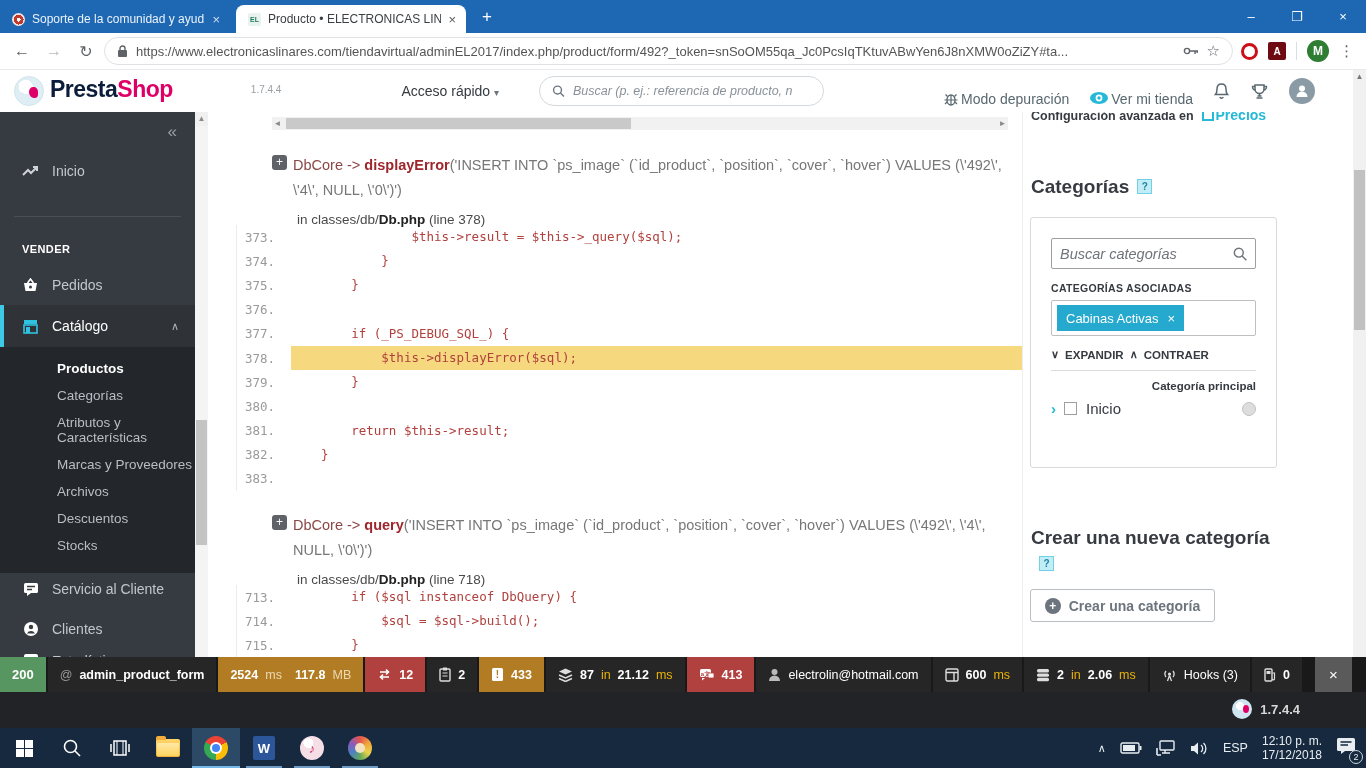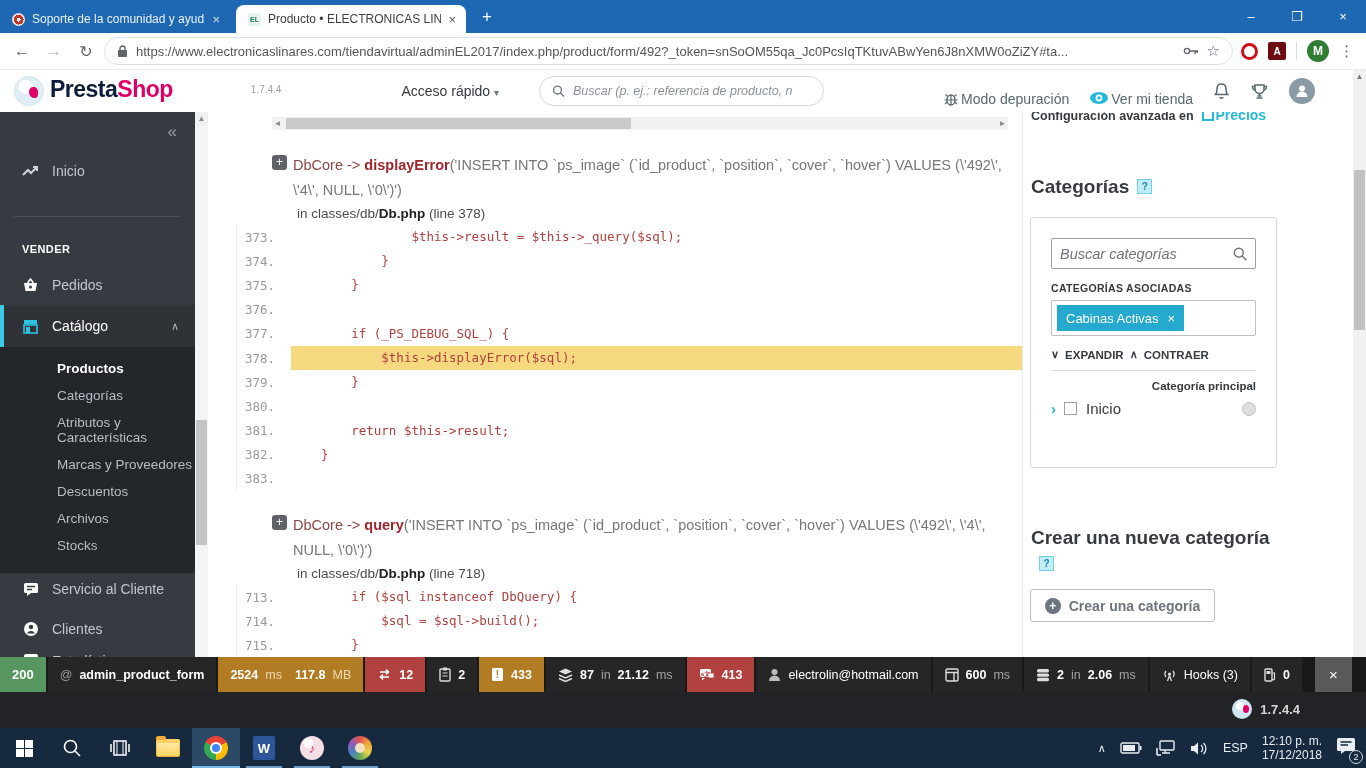--- a/index.html
+++ b/index.html
@@ -78,21 +78,21 @@
   #hscroll .la,#hscroll .ra { position:absolute; top:0; width:11px; height:13px; font-size:8px; color:#8a8a8a; text-align:center; line-height:13px; }
   #hscroll .la { left:0; } #hscroll .ra { right:0; }
   #hscroll .thumb { position:absolute; left:14px; top:1px; width:345px; height:11px; background:#c9c9c9; }
 
   .trace { position:absolute; left:64px; width:755px; }
   .trace1 { top:41px; } .trace2 { top:401px; }
   .plus-ico { position:absolute; left:0; top:2px; width:15px; height:15px; background:#5f6367; border-radius:3px; color:#fff; font-size:12px; line-height:15px; text-align:center; }
   .trace-head { margin-left:21px; font-size:14.5px; line-height:25px; color:#777; width:715px; }
   .t-cls { color:#8c4646; } .t-arrow { color:#8c4646; }
   .t-method { color:#a0262d; font-weight:bold; }
-  .t-loc { margin-left:25px; font-size:13.5px; color:#4a4a4a; margin-top:3px; }
+  .t-loc { margin-left:25px; font-size:13.5px; color:#4a4a4a; margin-top:9px; }
   .t-loc b { color:#222; }
 
   .codeblock { position:absolute; left:28px; width:800px; border-left:1px solid #ececec; padding-left:8px; }
   .code1 { top:113px; } .code2 { top:473px; }
   .crow { display:flex; align-items:center; height:24.2px; font-family:"DejaVu Sans Mono", monospace; font-size:12.5px; }
   .cnum { width:46px; color:#9a9a9a; flex:0 0 auto; }
   .ccode { white-space:pre; color:#b0413e; flex:1; line-height:24.2px; }
   .crow.hl .ccode { background:#f6d87f; }
 
   
@@ -129,21 +129,21 @@
   
   #pagescroll { left:1353px; top:70px; width:13px; height:658px; background:#f1f1f1; }
   #pagescroll .up { position:absolute; top:0; left:0; width:13px; height:14px; font-size:8px; color:#7a7a7a; text-align:center; line-height:14px; }
   #pagescroll .down { position:absolute; bottom:2px; left:0; width:13px; height:26px; font-size:8px; color:#7a7a7a; text-align:center; line-height:26px; background:#fff; }
   #pagescroll .thumb { position:absolute; top:100px; left:1px; width:11px; height:160px; background:#c1c1c1; }
 
   
   #profiler { left:0; top:657px; width:1366px; height:35px; background:#191919; display:flex; align-items:stretch; }
   .pf { display:flex; align-items:center; gap:7px; padding:0 12px; background:#262626; margin-right:2px; color:#fff; font-size:12.5px; white-space:nowrap; }
   .pf b { font-weight:bold; }
-  .pf .dim { color:#a3a3a3; font-weight:normal; }
+  .pf .dim { color:#eab308; font-weight:normal; }
   .pf.green { background:#579660; font-weight:bold; font-size:13px; }
   .pf.yellow { background:#b17c24; }
   .pf.yellow .dim { color:#ecd9b0; }
   .pf.red { background:#b0413e;justify-content:space-between; }
   .pf.close-blk { margin-left:auto; margin-right:14px; background:#5a5a5a; width:37px; justify-content:center; font-size:15px; }
   .pf svg { flex:0 0 auto; }
   .rt-at { color:#9a9a9a; }
 
   
   #pagefooter { left:0; top:692px; width:1366px; height:36px; background:#222327; }
@@ -304,22 +304,22 @@
         </svg>
       </span>
     <span>Catálogo</span>
     <span class="caret">∧</span>
   </div>
   <div class="submenu">
     <div class="sub-item active">Productos</div>
     <div class="sub-item">Categorías</div>
     <div class="sub-item">Atributos y Características</div>
     <div class="sub-item">Marcas y Proveedores</div>
+    <div class="sub-item">Archivos</div>
     <div class="sub-item">Descuentos</div>
-    <div class="sub-item">Archivos</div>
     <div class="sub-item">Stocks</div>
   </div>
   <div class="side-item lower-item">
     <span class="icon16">
         <svg width="16" height="15" viewBox="0 0 16 15">
           <rect x="1" y="1" width="14" height="10" rx="1.5" fill="#fff"></rect>
           <path d="M4 11 L4 14 L8 11 Z" fill="#fff"></path>
           <path d="M4 4.5 H12 M4 7.5 H9" stroke="#363a41" stroke-width="1.4"></path>
         </svg>
       </span>

